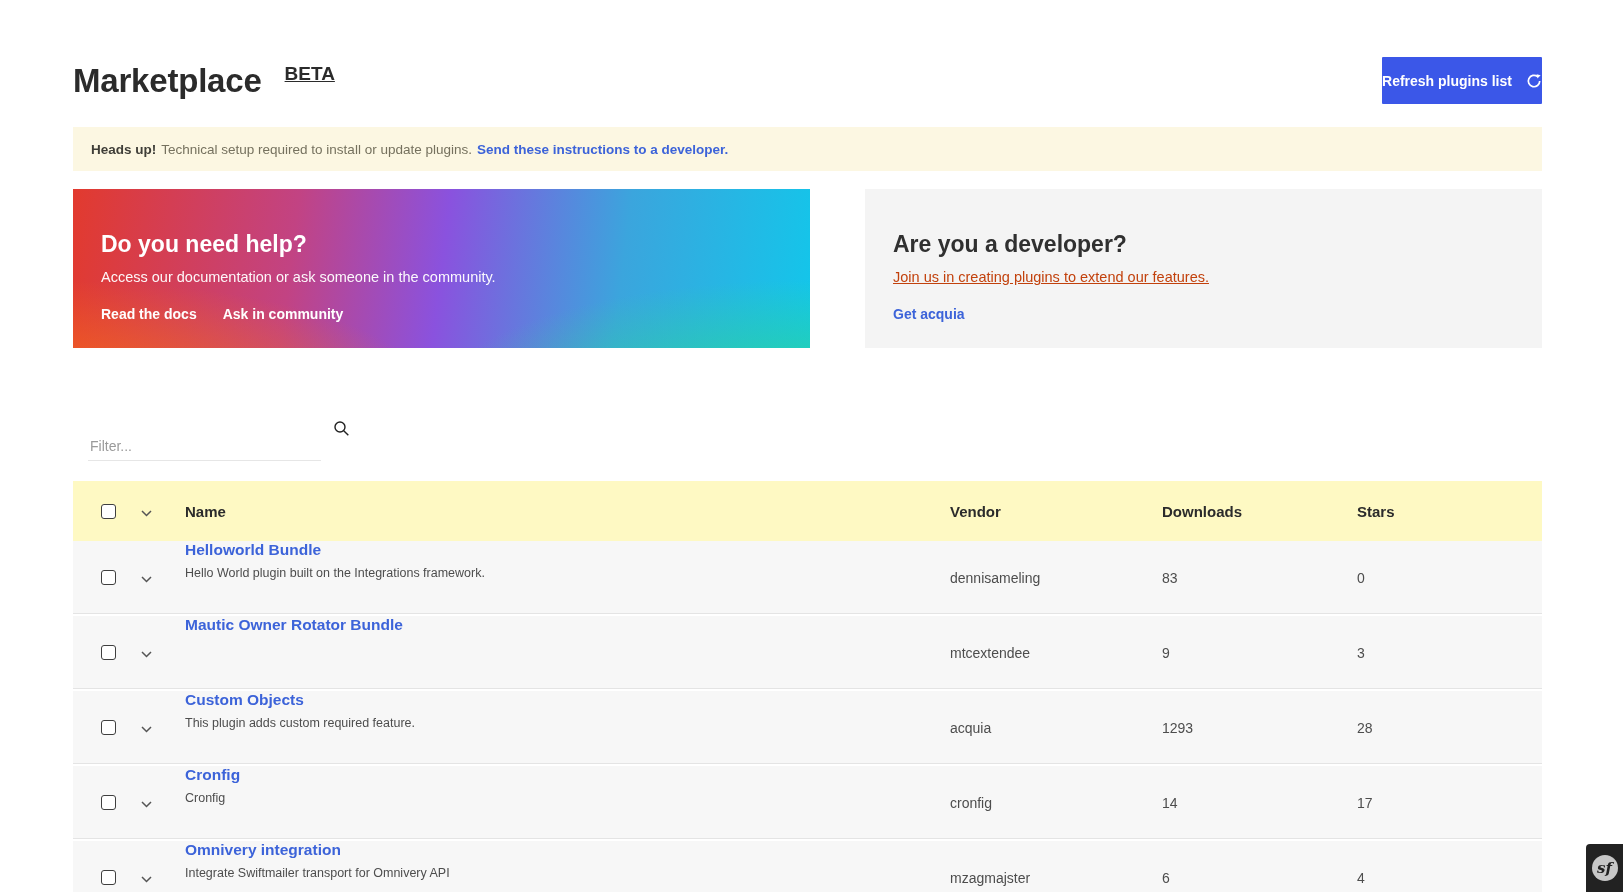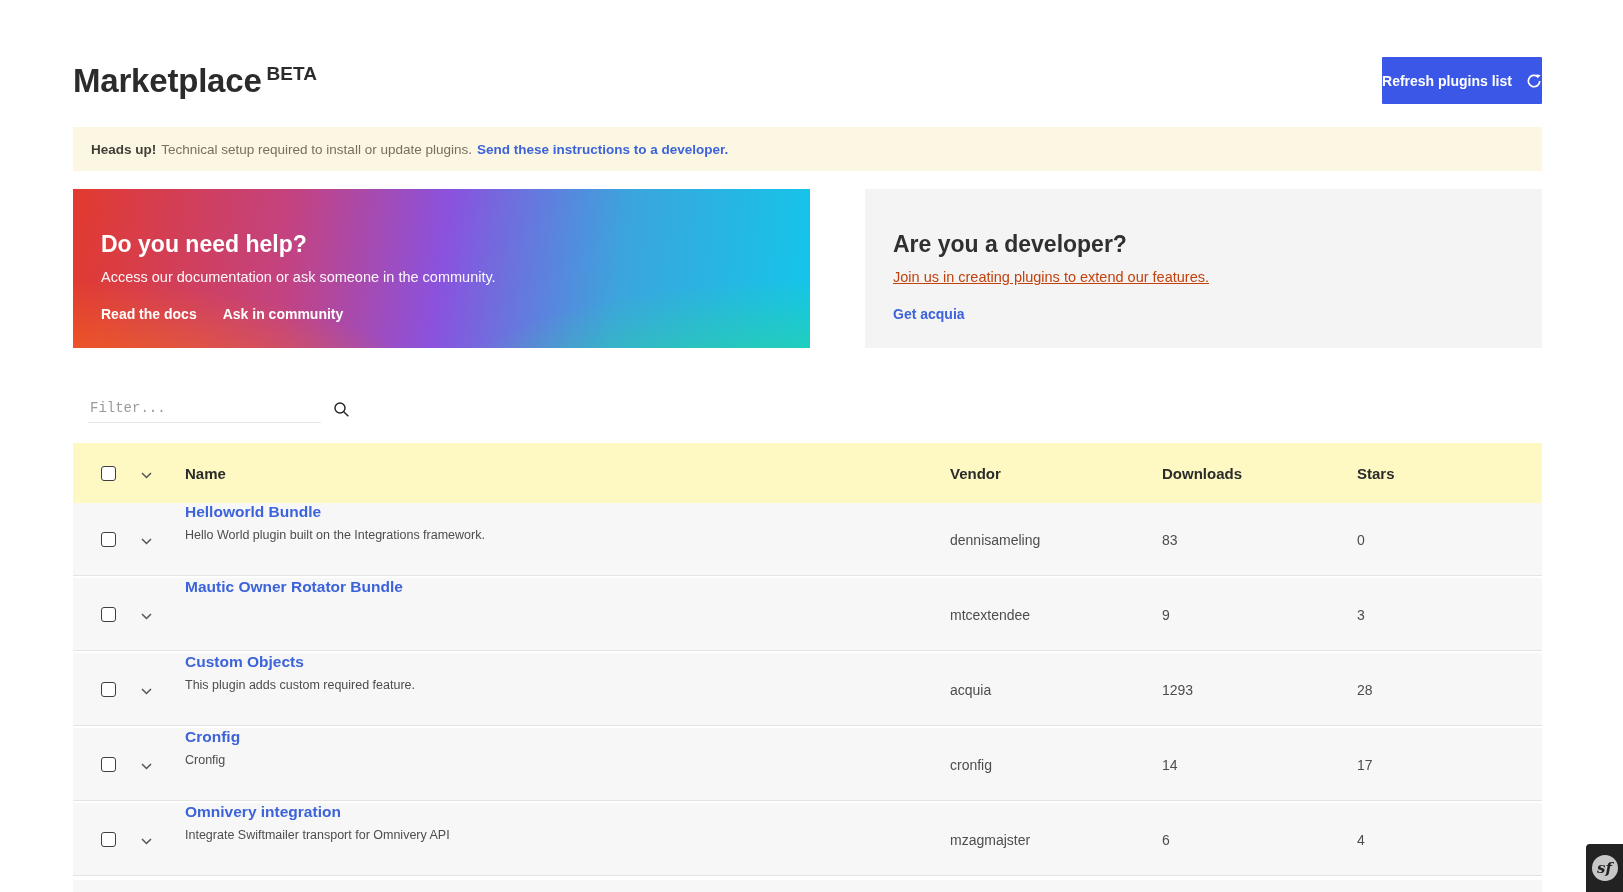--- a/index.html
+++ b/index.html
@@ -22,22 +22,23 @@
   .page-title {
     font-size: 33px;
     font-weight: 600;
     color: #2b2b2b;
     letter-spacing: -0.2px;
   }
   .page-title sup {
     font-size: 19px;
     font-weight: 600;
     vertical-align: super;
-    margin-left: 5px;
+    margin-left: 23px;
     letter-spacing: 0;
+    text-decoration: underline;
   }
   .refresh-btn {
     background: #3b57e8;
     color: #ffffff;
     border: none;
     height: 47px;
     width: 160px;
     font-family: "Liberation Sans", sans-serif;
     font-size: 14px;
     font-weight: 700;
@@ -111,25 +112,26 @@
     margin-top: 48px;
     display: flex;
     align-items: center;
     padding-left: 15px;
   }
   .filter-input {
     width: 233px;
     border: none;
     border-bottom: 1px solid #e6e6e6;
     outline: none;
-    font-family: Liberation Mono, monospace;
+    font-family: Liberation Sans, sans-serif;
     font-size: 14px;
     color: #444444;
     padding: 4px 2px 6px 2px;
     background: transparent;
+    margin-top: 38px;
   }
   .filter-input::placeholder { color: #9a9a9a; }
   .search-icon { margin-left: 12px; display: flex; cursor: pointer; }
 
   
   .table { margin-top: 20px; }
   .trow, .thead {
     display: grid;
     grid-template-columns: 62px 50px 765px 212px 195px 185px;
     align-items: center;

